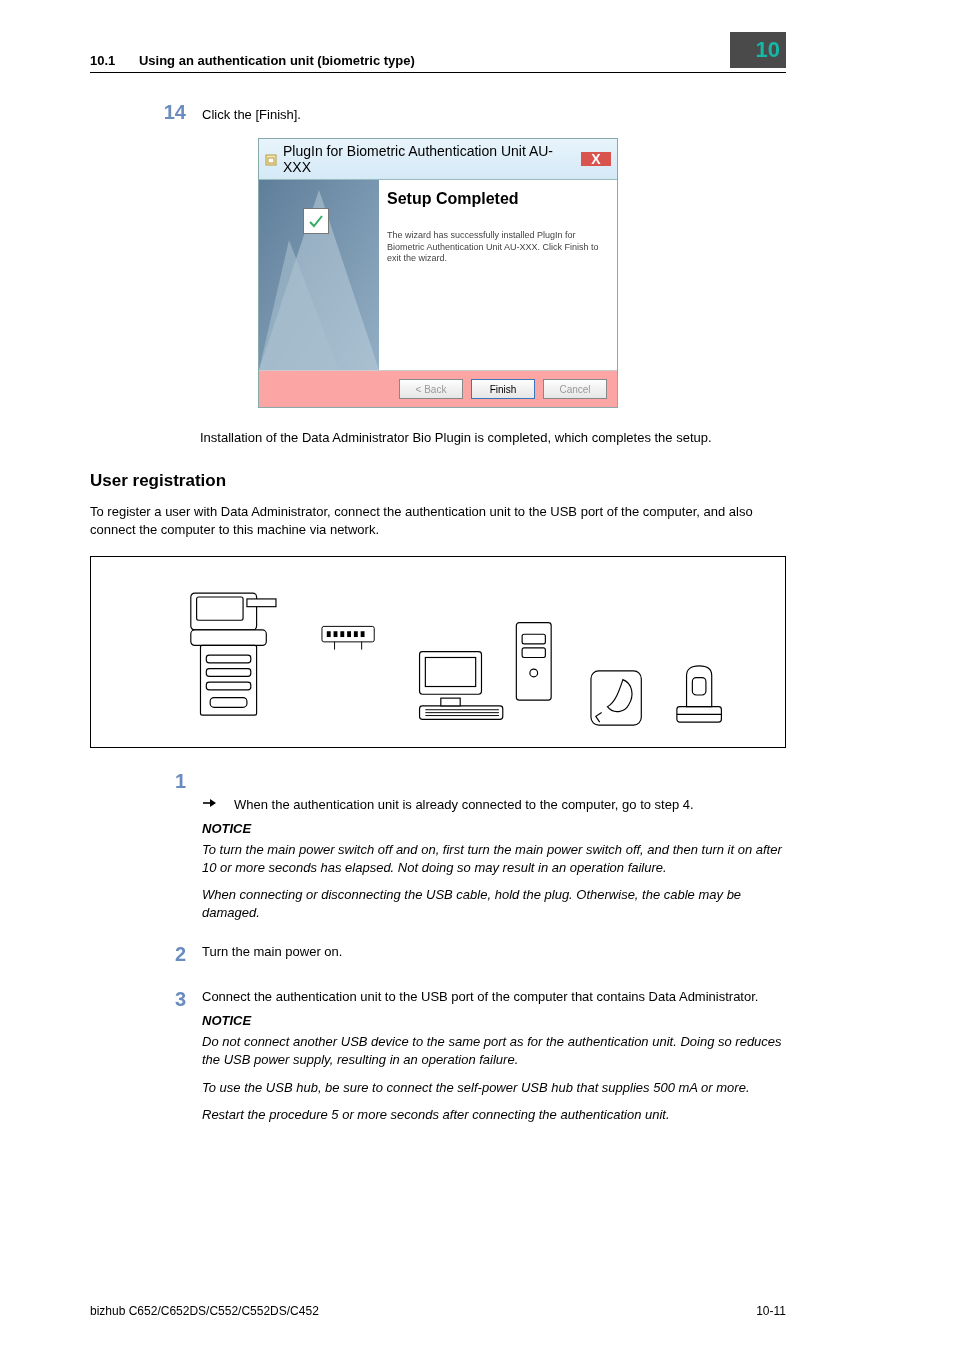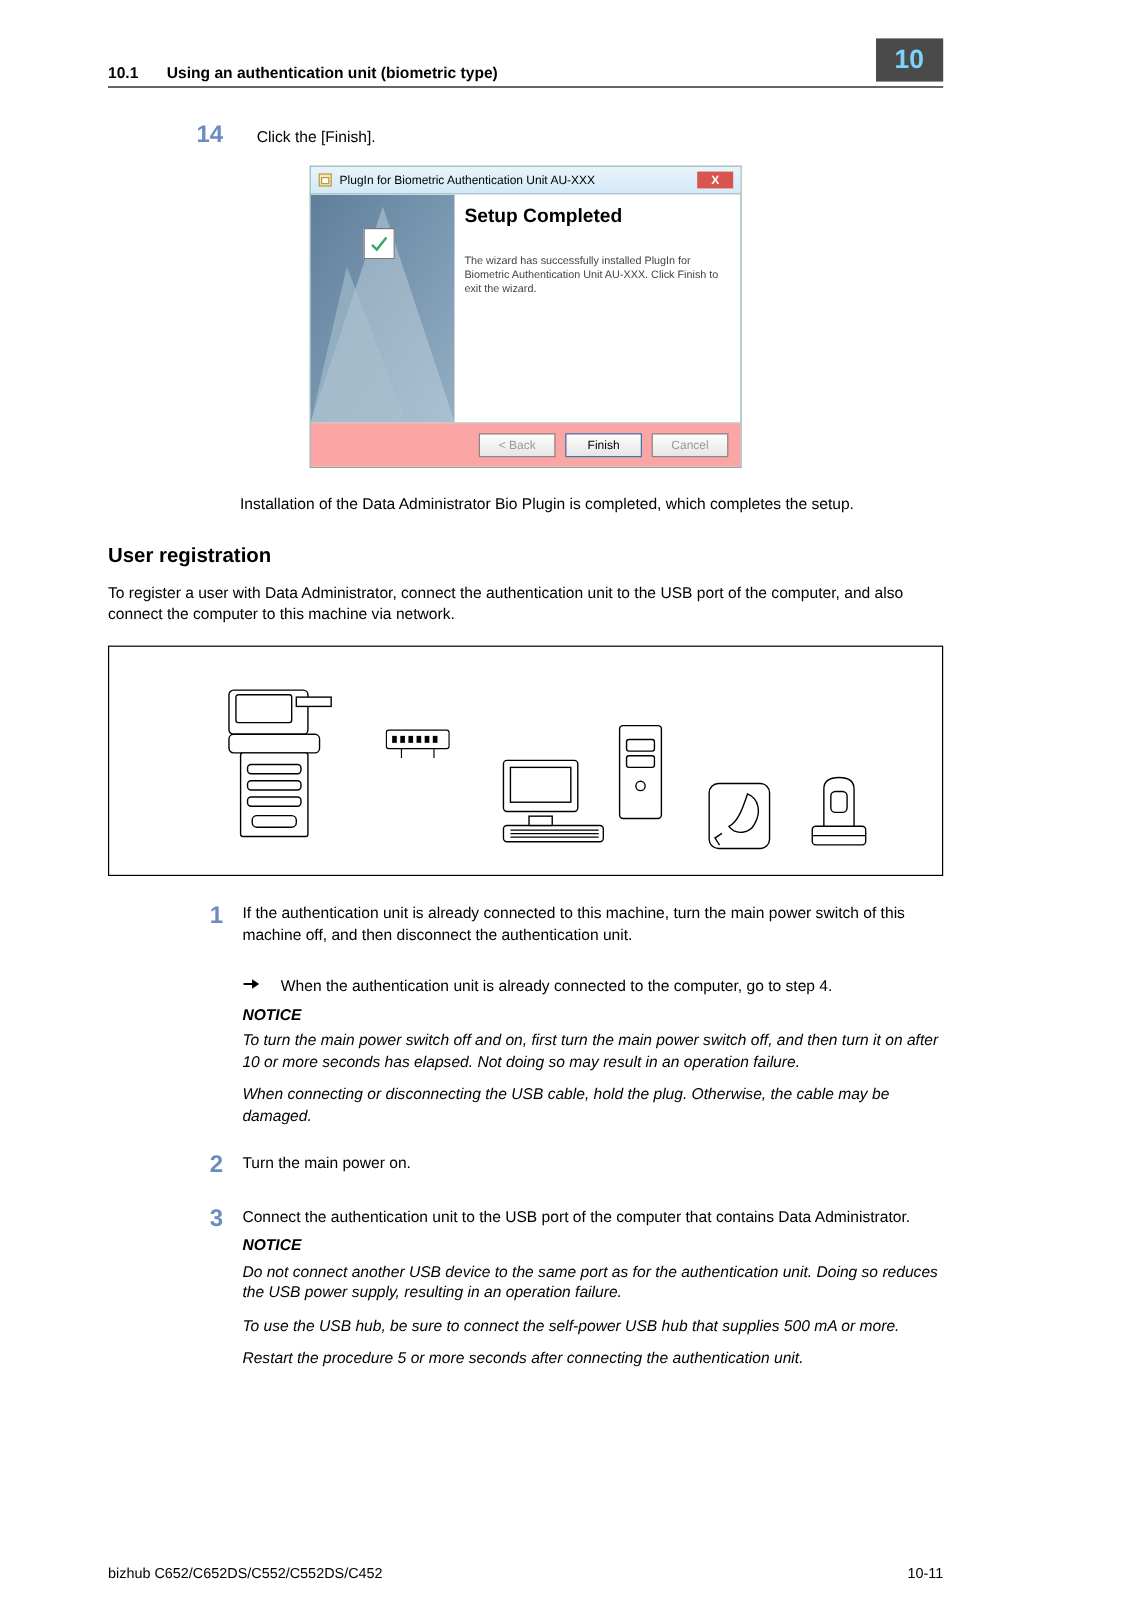--- a/index.html
+++ b/index.html
@@ -2,30 +2,30 @@
 <html><head>
 <meta charset="utf-8">
 <style>
   * { box-sizing: border-box; margin: 0; padding: 0; }
   html, body { width: 954px; height: 1350px; font-family: Arial, Helvetica, sans-serif; color: #000; background: #fff; }
   .page { position: relative; width: 846px; height: 1350px; padding: 38px 60px 40px 90px; }
 
   .hdr { display: flex; align-items: flex-end; justify-content: space-between; border-bottom: 1px solid #000; padding-bottom: 4px; }
   .hdr-left { font-size: 13px; font-weight: bold; }
   .hdr-left .secnum { margin-right: 20px; }
-  .chapbox { background: #4a4a4a; color: #7dd3fc; width: 56px; height: 36px; display: flex; align-items: center; justify-content: flex-end; padding-right: 16px; font-size: 22px; font-weight: bold; margin-top: -6px; }
+  .chapbox { background: #4a4a4a; color: #14b8a6; width: 56px; height: 36px; display: flex; align-items: center; justify-content: flex-end; padding-right: 6px; font-size: 22px; font-weight: bold; margin-top: -6px; }
 
   .block { margin-top: 28px; }
-  .stepline { display: flex; align-items: baseline; gap: 28px; margin-left: 64px; }
+  .stepline { display: flex; align-items: baseline; gap: 16px; margin-left: 64px; }
   .stepnum { color: #6a8cbf; font-size: 20px; font-weight: bold; width: 32px; text-align: right; }
   .steptext { font-size: 13px; }
 
   
   .dialog { width: 360px; border: 1px solid #8aa; margin: 14px auto 0 auto; font-size: 9px; }
-  .dlg-title { background: linear-gradient(#e8f4fb,#d4e9f7); display:flex; align-items:center; gap:6px; padding:4px 6px; font-size:10px; border-bottom:1px solid #9bb; }
+  .dlg-title { background: linear-gradient(#e8f4fb,#d4e9f7); display:flex; align-items:center; gap:6px; padding:4px 6px; font-size:14px; border-bottom:1px solid #9bb; }
   .dlg-title .closeb { background:#d9534f; color:#fff; width:30px; height:14px; display:flex; align-items:center; justify-content:center; font-weight:bold; }
   .dlg-body { display:flex; }
   .dlg-left { width: 120px; position: relative; overflow:hidden; }
   .dlg-left svg { width:100%; height:190px; display:block; }
   .dlg-tick { width:26px; height:26px; border:1px solid #777; background:#fff; display:flex; align-items:center; justify-content:center; position:absolute; top:28px; left:44px; }
   .dlg-tick svg { width:16px; height:16px; }
   .dlg-right { padding: 10px 18px 0 8px; flex:1; }
   .dlg-right .setup-h { font-weight:bold; font-size:16px; }
   .dlg-right .setup-t { margin-top:22px; color:#444; font-size:9px; line-height:1.3; }
   .dlg-foot { background:#fca5a5; border-top:1px solid #ccc; padding:8px 10px; display:flex; justify-content:flex-end; gap:8px; }
@@ -191,21 +191,20 @@
         <path d="M14 46 L14 14 Q14 4 27 4 Q40 4 40 14 L40 46 Z"></path>
         <rect x="20" y="16" width="14" height="18" rx="4"></rect>
         <line x1="4" y1="54" x2="50" y2="54"></line>
       </g>
     </svg>
   </div>
 
   <div class="steprow">
     <div class="stepnum">1</div>
     <div class="stepcontent">
-      <div>If the authentication unit is already connected to this machine, turn the main power switch of this machine off, and then disconnect the authentication unit.</div>
       <div class="sub">
         <span class="arrow">
           <svg viewBox="0 0 14 14">
               <line x1="1" y1="7" x2="10" y2="7" stroke="#000" stroke-width="1.6"></line>
               <polygon points="8,3 14,7 8,11" fill="#000"></polygon>
             </svg>
         </span>
         <span>When the authentication unit is already connected to the computer, go to step 4.</span>
       </div>
       <div class="notice">NOTICE</div>

